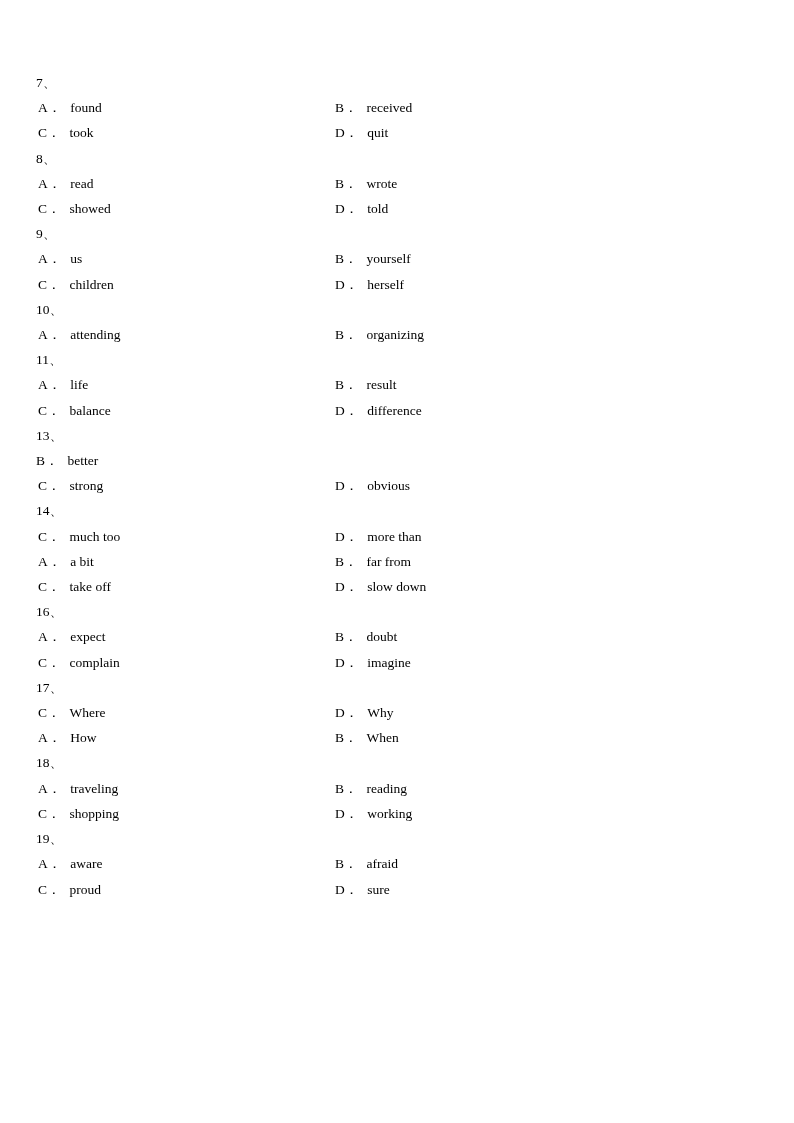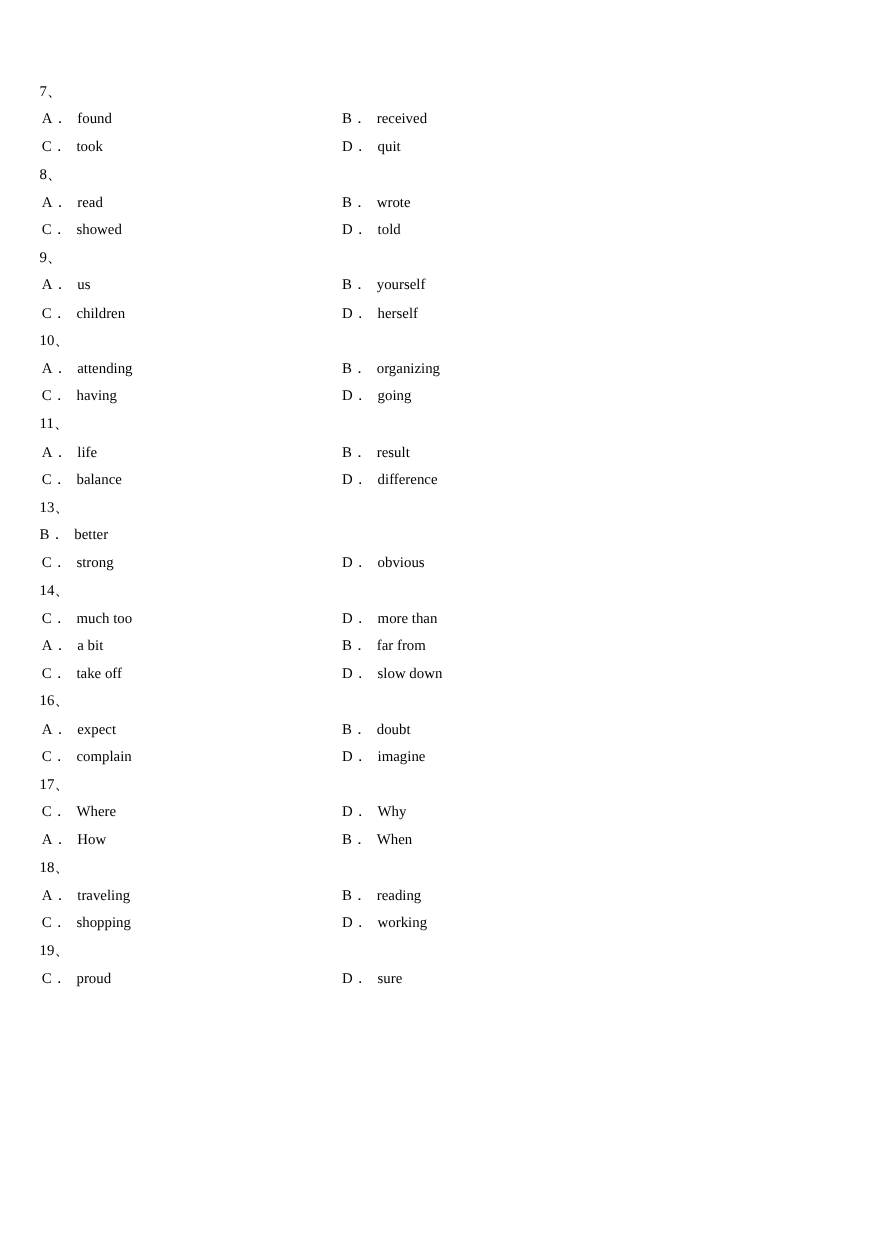--- a/index.html
+++ b/index.html
@@ -28,20 +28,21 @@
   }
   .q-number {
     font-size: 13.5px;
     line-height: 25.2px;
     padding-left: 0px;
     white-space: pre;
   }
   .options-row {
     display: flex;
     line-height: 25.2px;
+    gap: 24px;
   }
   .option {
     font-size: 13.5px;
     white-space: pre;
   }
   .opt-a, .opt-c {
     width: 275px;
     padding-left: 2px;
     box-sizing: border-box;
   }
@@ -93,24 +94,20 @@
         <div class="options-row">
           <div class="option opt-c"><span class="opt-letter">C．</span><span class="opt-text">children</span></div>
           <div class="option opt-d"><span class="opt-letter">D．</span><span class="opt-text">herself</span></div>
         </div>
       </div>
       <div class="question-block">
         <div class="q-number">10、</div>
         <div class="options-row">
           <div class="option opt-a"><span class="opt-letter">A．</span><span class="opt-text">attending</span></div>
           <div class="option opt-b"><span class="opt-letter">B．</span><span class="opt-text">organizing</span></div>
-        </div>
-        <div class="options-row">
-          <div class="option opt-c"><span class="opt-letter">C．</span><span class="opt-text">having</span></div>
-          <div class="option opt-d"><span class="opt-letter">D．</span><span class="opt-text">going</span></div>
         </div>
       </div>
       <div class="question-block">
         <div class="q-number">11、</div>
         <div class="options-row">
           <div class="option opt-a"><span class="opt-letter">A．</span><span class="opt-text">life</span></div>
           <div class="option opt-b"><span class="opt-letter">B．</span><span class="opt-text">result</span></div>
         </div>
         <div class="options-row">
           <div class="option opt-c"><span class="opt-letter">C．</span><span class="opt-text">balance</span></div>
@@ -173,18 +170,22 @@
           <div class="option opt-b"><span class="opt-letter">B．</span><span class="opt-text">reading</span></div>
         </div>
         <div class="options-row">
           <div class="option opt-c"><span class="opt-letter">C．</span><span class="opt-text">shopping</span></div>
           <div class="option opt-d"><span class="opt-letter">D．</span><span class="opt-text">working</span></div>
         </div>
       </div>
       <div class="question-block">
         <div class="q-number">19、</div>
         <div class="options-row">
+          <div class="option opt-a"><span class="opt-letter">A．</span><span class="opt-text">aware</span></div>
+          <div class="option opt-b"><span class="opt-letter">B．</span><span class="opt-text">afraid</span></div>
+        </div>
+        <div class="options-row">
           <div class="option opt-c"><span class="opt-letter">C．</span><span class="opt-text">proud</span></div>
           <div class="option opt-d"><span class="opt-letter">D．</span><span class="opt-text">sure</span></div>
         </div>
       </div>
     </div>
 </div>
 
 </body></html>

